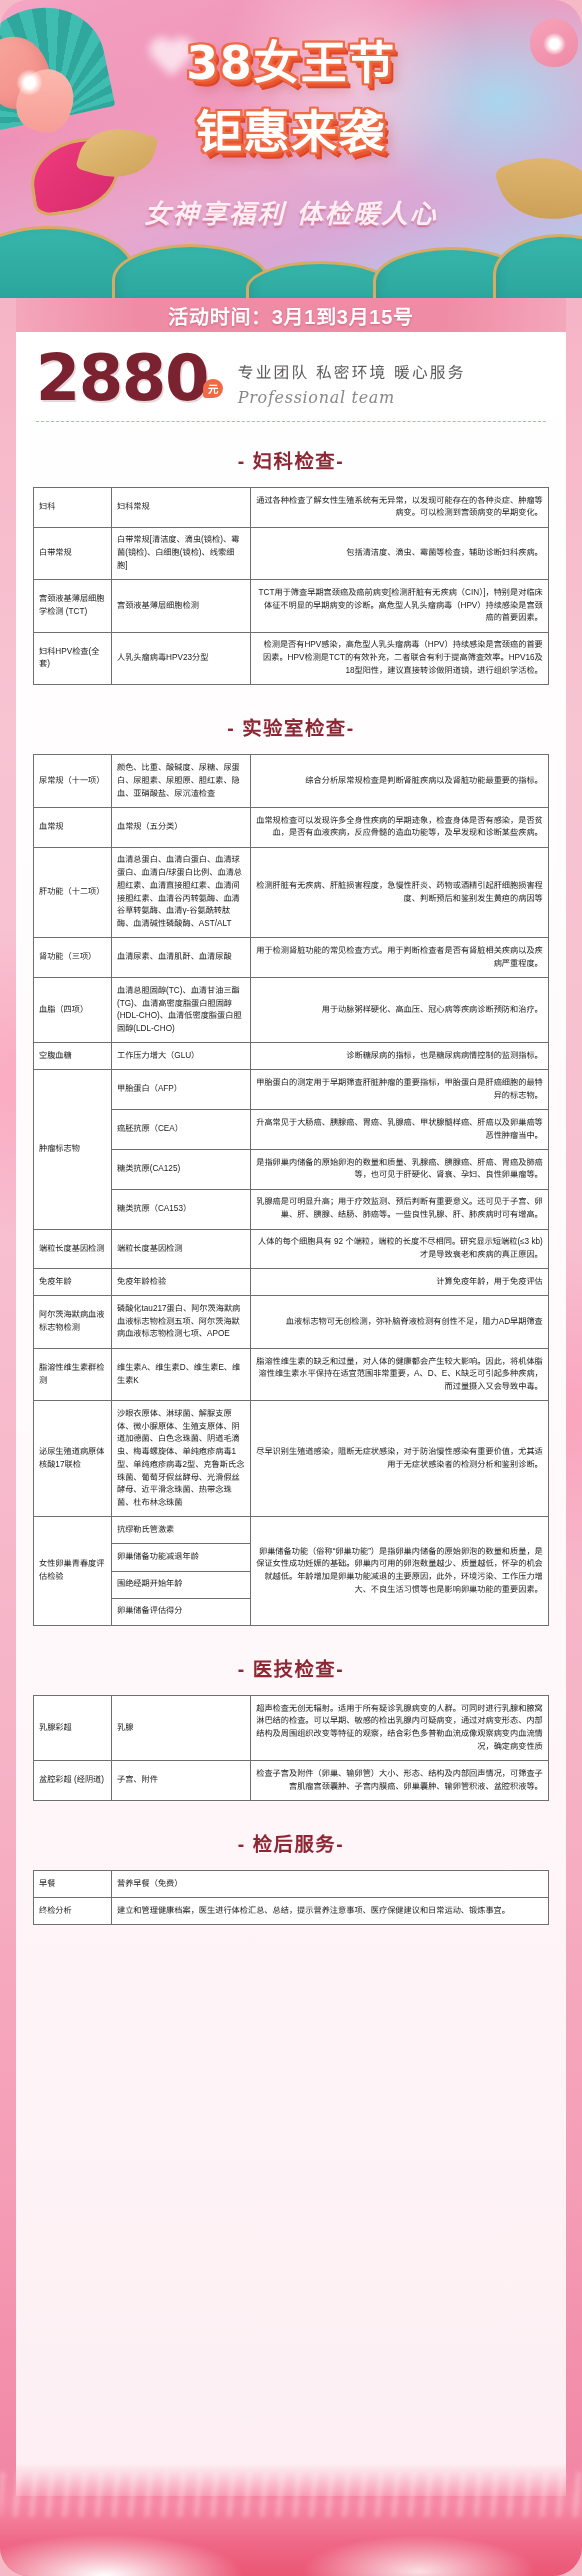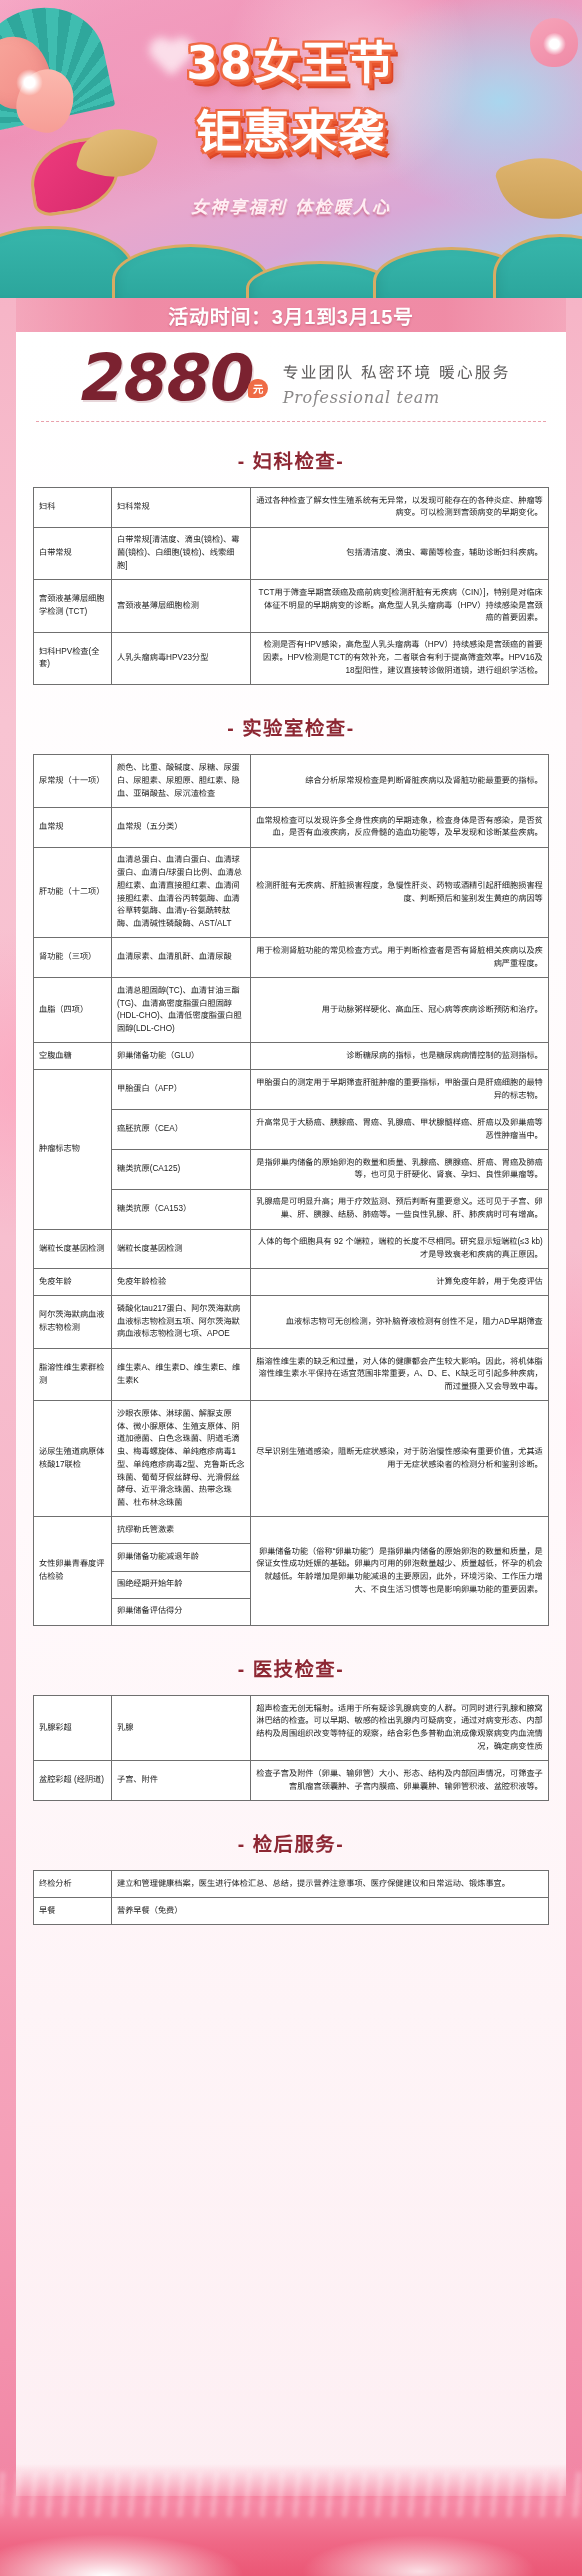--- a/index.html
+++ b/index.html
@@ -17,20 +17,21 @@
   .page {
     position: relative;
     width: 582px;
     height: 2576px;
     background:
       radial-gradient(ellipse 313px 224px at 8% 42%, rgba(255,150,180,.55), rgba(255,150,180,0) 70%),
       radial-gradient(ellipse 313px 239px at 95% 55%, rgba(255,140,175,.5), rgba(255,140,175,0) 70%),
       radial-gradient(ellipse 373px 298px at 50% 97%, rgba(250,95,120,.75), rgba(250,120,145,0) 72%),
       linear-gradient(180deg, #f3a7bd 0%, #f6b5c7 12%, #f8c4d2 28%, #f7bfcf 48%, #f6b3c6 68%, #f59db6 85%, #f07f9f 100%);
     overflow: hidden;
+    border-radius: 29px;
   }
 
   
   .hero {
     position: relative;
     height: 298px;
     overflow: hidden;
     background:
       radial-gradient(circle at 60% 22%, rgba(255,255,255,.45), rgba(255,255,255,0) 30%),
       radial-gradient(ellipse 224px 164px at 86% 34%, #a9d6ee 0%, rgba(169,214,238,0) 68%),
@@ -68,21 +69,21 @@
       2.2px 2.2px 0 #f06a43, -2.2px 2.2px 0 #f06a43, 2.2px -2.2px 0 #f06a43, -2.2px -2.2px 0 #f06a43,
       3.7px 4.5px 0 #e8552e, 5.2px 6.7px 0 #dd4526, 6.7px 9px 10.4px rgba(180,50,30,.35);
   }
   .hero-line.second { margin-top: 22px; }
   .hero-sub {
     position: absolute; left: 0; right: 0; top: 193px;
     text-align: center; z-index: 6;
     font-family: "DejaVu Serif", serif;
     font-style: italic;
     font-weight: 700;
-    font-size: 17px;
+    font-size: 26px;
     letter-spacing: 2.2px;
     color: #ffeef4;
     text-shadow: 0 1.5px 2.2px rgba(198,74,110,.75), 0.7px 0.7px 0 rgba(255,255,255,.6);
   }
 
   
   .hill {
     position: absolute; bottom: -18px;
     border-radius: 50% 50% 0 0;
     background: linear-gradient(180deg, #37b6ab, #29a299);
@@ -110,26 +111,25 @@
     padding: 13.4px 0 30px;
     min-height: 2164px;
   }
 
   
   .price-row {
     display: flex; align-items: center; padding: 3px 19.4px 7.5px;
   }
   .price-num {
     font-family: "DejaVu Sans", sans-serif;
-    font-weight: 900; font-style: italic;
+    font-weight: 900; 
     font-size: 64px; line-height: .95;
     color: #7b2230;
     letter-spacing: -1.5px;
     text-shadow: 1.5px 1.5px 0 rgba(123,34,48,.18);
-    margin-left: 45px;
   }
   .price-unit {
     display: inline-flex; align-items: center; justify-content: center;
     width: 19.4px; height: 19.4px; margin-left: -4.5px; margin-top: 19.4px;
     border-radius: 50% 50% 50% 3px;
     background: #ef6b45; color: #fff;
     font-size: 10.4px; font-weight: 700;
   }
   .price-side { margin-left: 15px; padding-top: 9px; }
   .price-side .cn {
@@ -290,21 +290,21 @@
         <td class="c2">血清尿素、血清肌酐、血清尿酸</td>
         <td class="c3">用于检测肾脏功能的常见检查方式。用于判断检查者是否有肾脏相关疾病以及疾病严重程度。</td>
       </tr>
       <tr>
         <td class="c1">血脂（四项）</td>
         <td class="c2">血清总胆固醇(TC)、血清甘油三酯(TG)、血清高密度脂蛋白胆固醇(HDL-CHO)、血清低密度脂蛋白胆固醇(LDL-CHO)</td>
         <td class="c3">用于动脉粥样硬化、高血压、冠心病等疾病诊断预防和治疗。</td>
       </tr>
       <tr>
         <td class="c1">空腹血糖</td>
-        <td class="c2">卵巢储备功能（GLU）</td>
+        <td class="c2">工作压力增大（GLU）</td>
         <td class="c3">诊断糖尿病的指标，也是糖尿病病情控制的监测指标。</td>
       </tr>
 
       <tr>
         <td class="c1 mid" rowspan="4">肿瘤标志物</td>
         <td class="c2">甲胎蛋白（AFP）</td>
         <td class="c3">甲胎蛋白的测定用于早期筛查肝脏肿瘤的重要指标，甲胎蛋白是肝癌细胞的最特异的标志物。</td>
       </tr>
       <tr>
         <td class="c2">癌胚抗原（CEA）</td>
@@ -375,27 +375,27 @@
         <td class="c2">子宫、附件</td>
         <td class="c3">检查子宫及附件（卵巢、输卵管）大小、形态、结构及内部回声情况，可筛查子宫肌瘤宫颈囊肿、子宫内膜癌、卵巢囊肿、输卵管积液、盆腔积液等。</td>
       </tr>
     </tbody>
       </table>
 
     <div class="sec-title">- 检后服务-</div>
     <table class="pkg">
         <tbody>
       <tr>
+        <td class="c1">早餐</td>
+        <td colspan="2">营养早餐（免费）</td>
+      </tr>
+      <tr>
         <td class="c1">终检分析</td>
         <td colspan="2">建立和管理健康档案，医生进行体检汇总、总结，提示营养注意事项、医疗保健建议和日常运动、锻炼事宜。</td>
       </tr>
-      <tr>
-        <td class="c1">早餐</td>
-        <td colspan="2">营养早餐（免费）</td>
-      </tr>
     </tbody>
       </table>
 
   </div>
 
   <div class="splash"></div>
 </div>
 
 
 </body></html>

